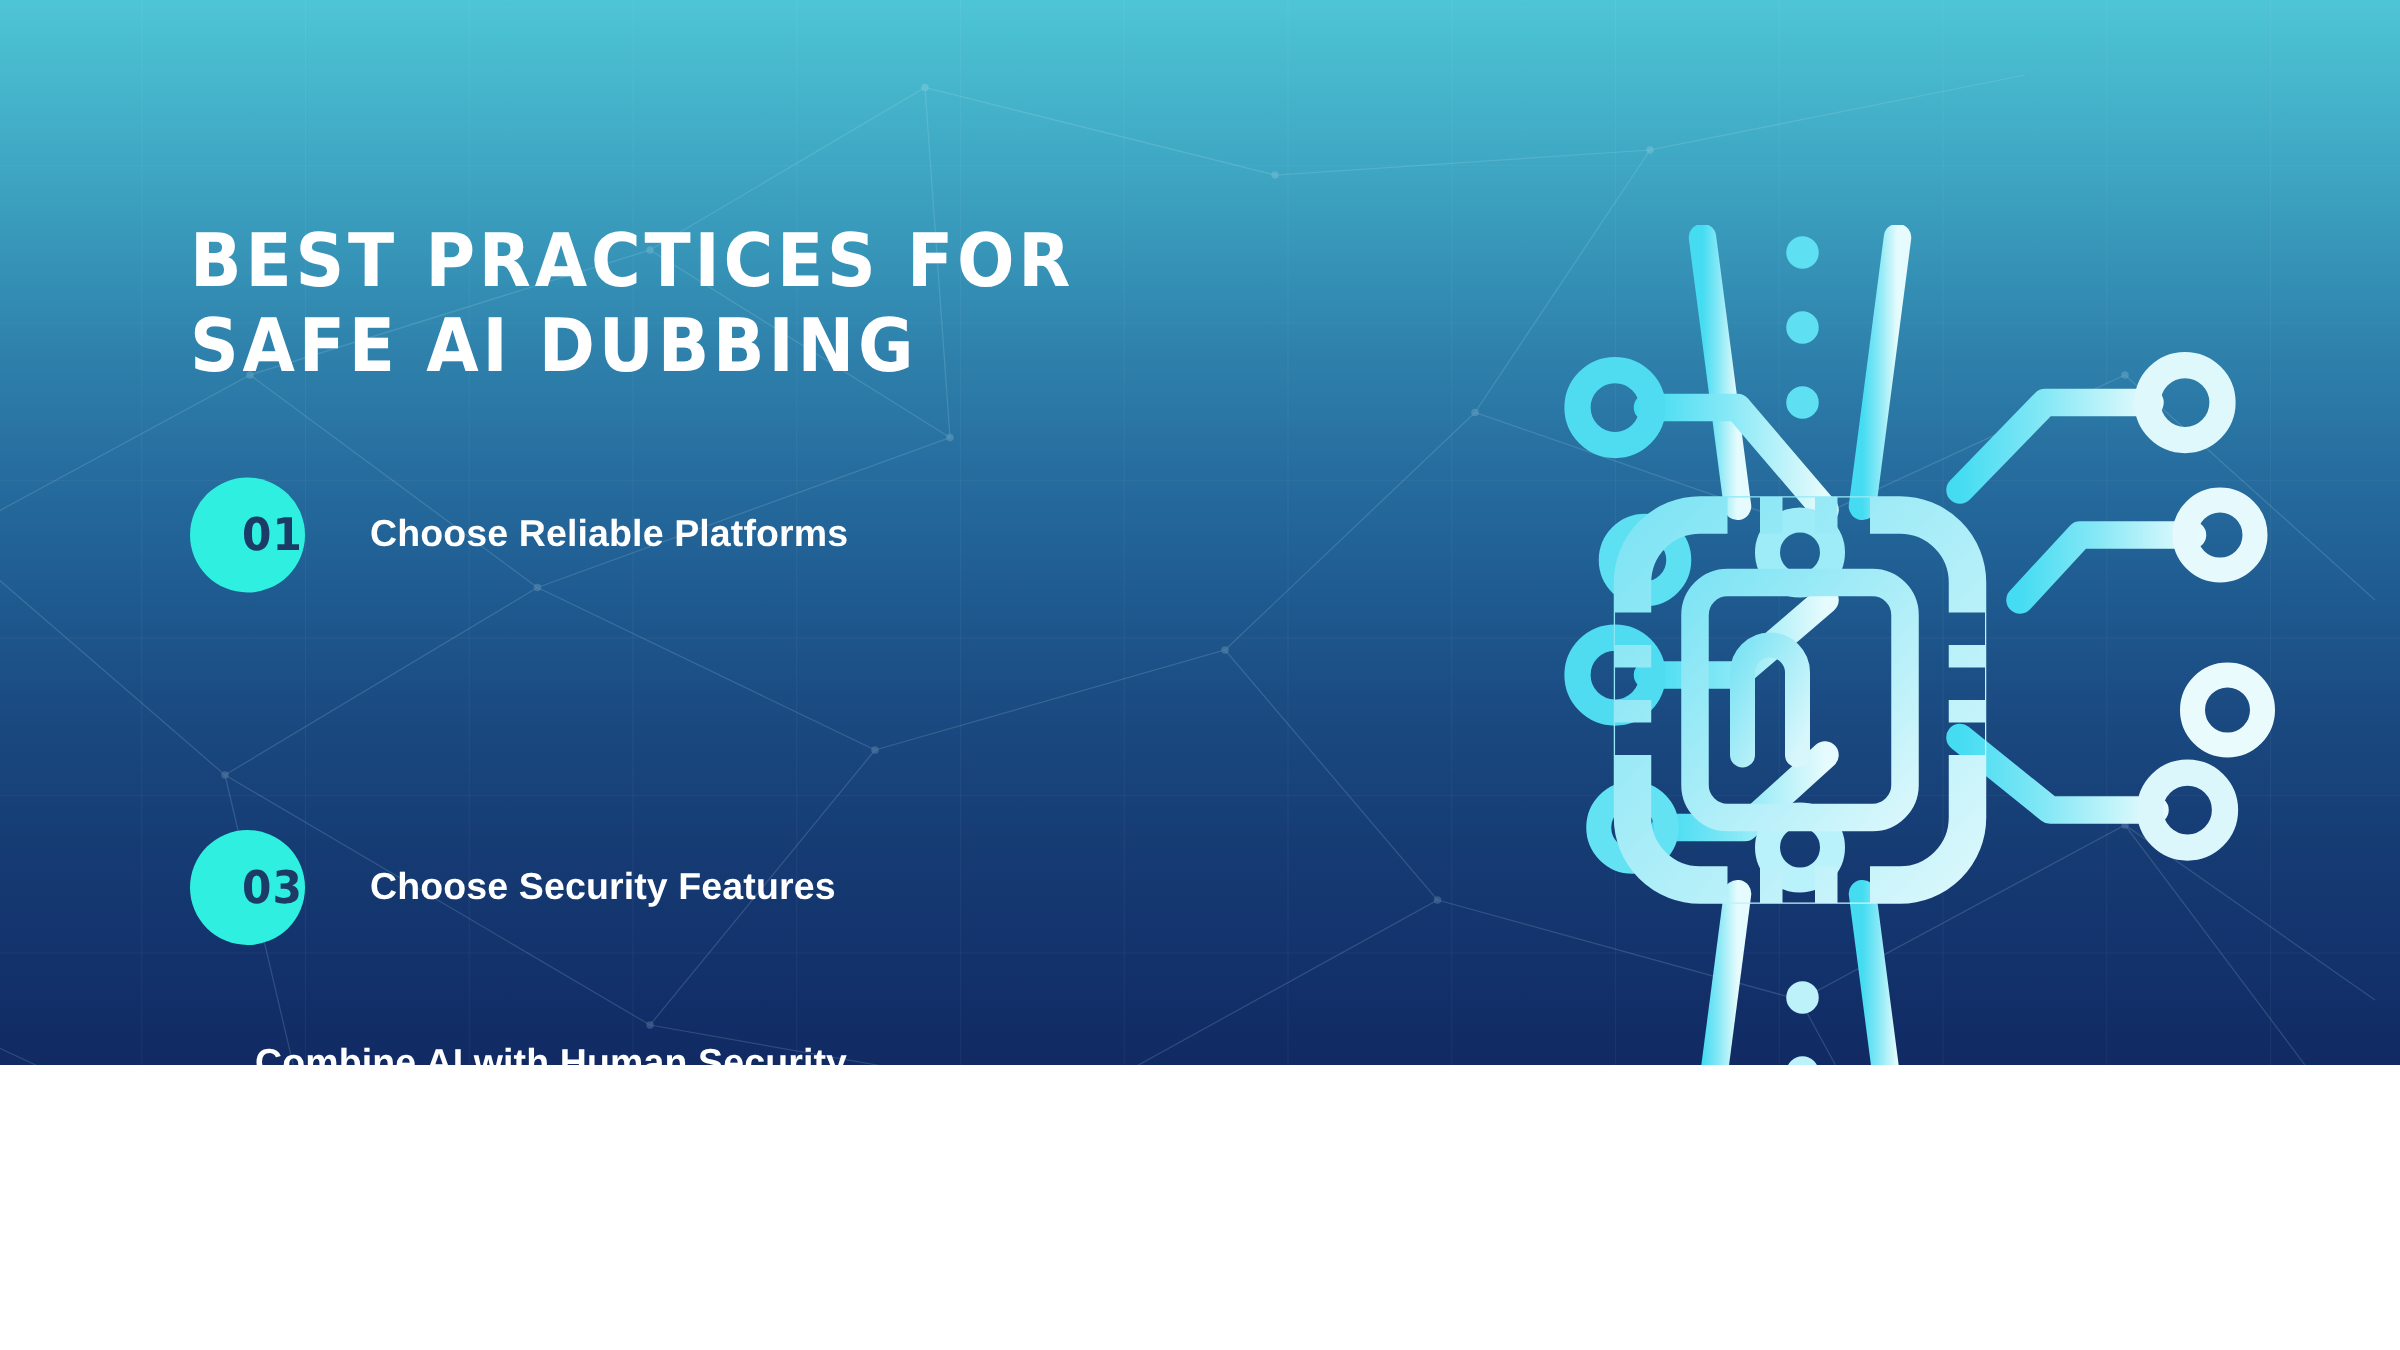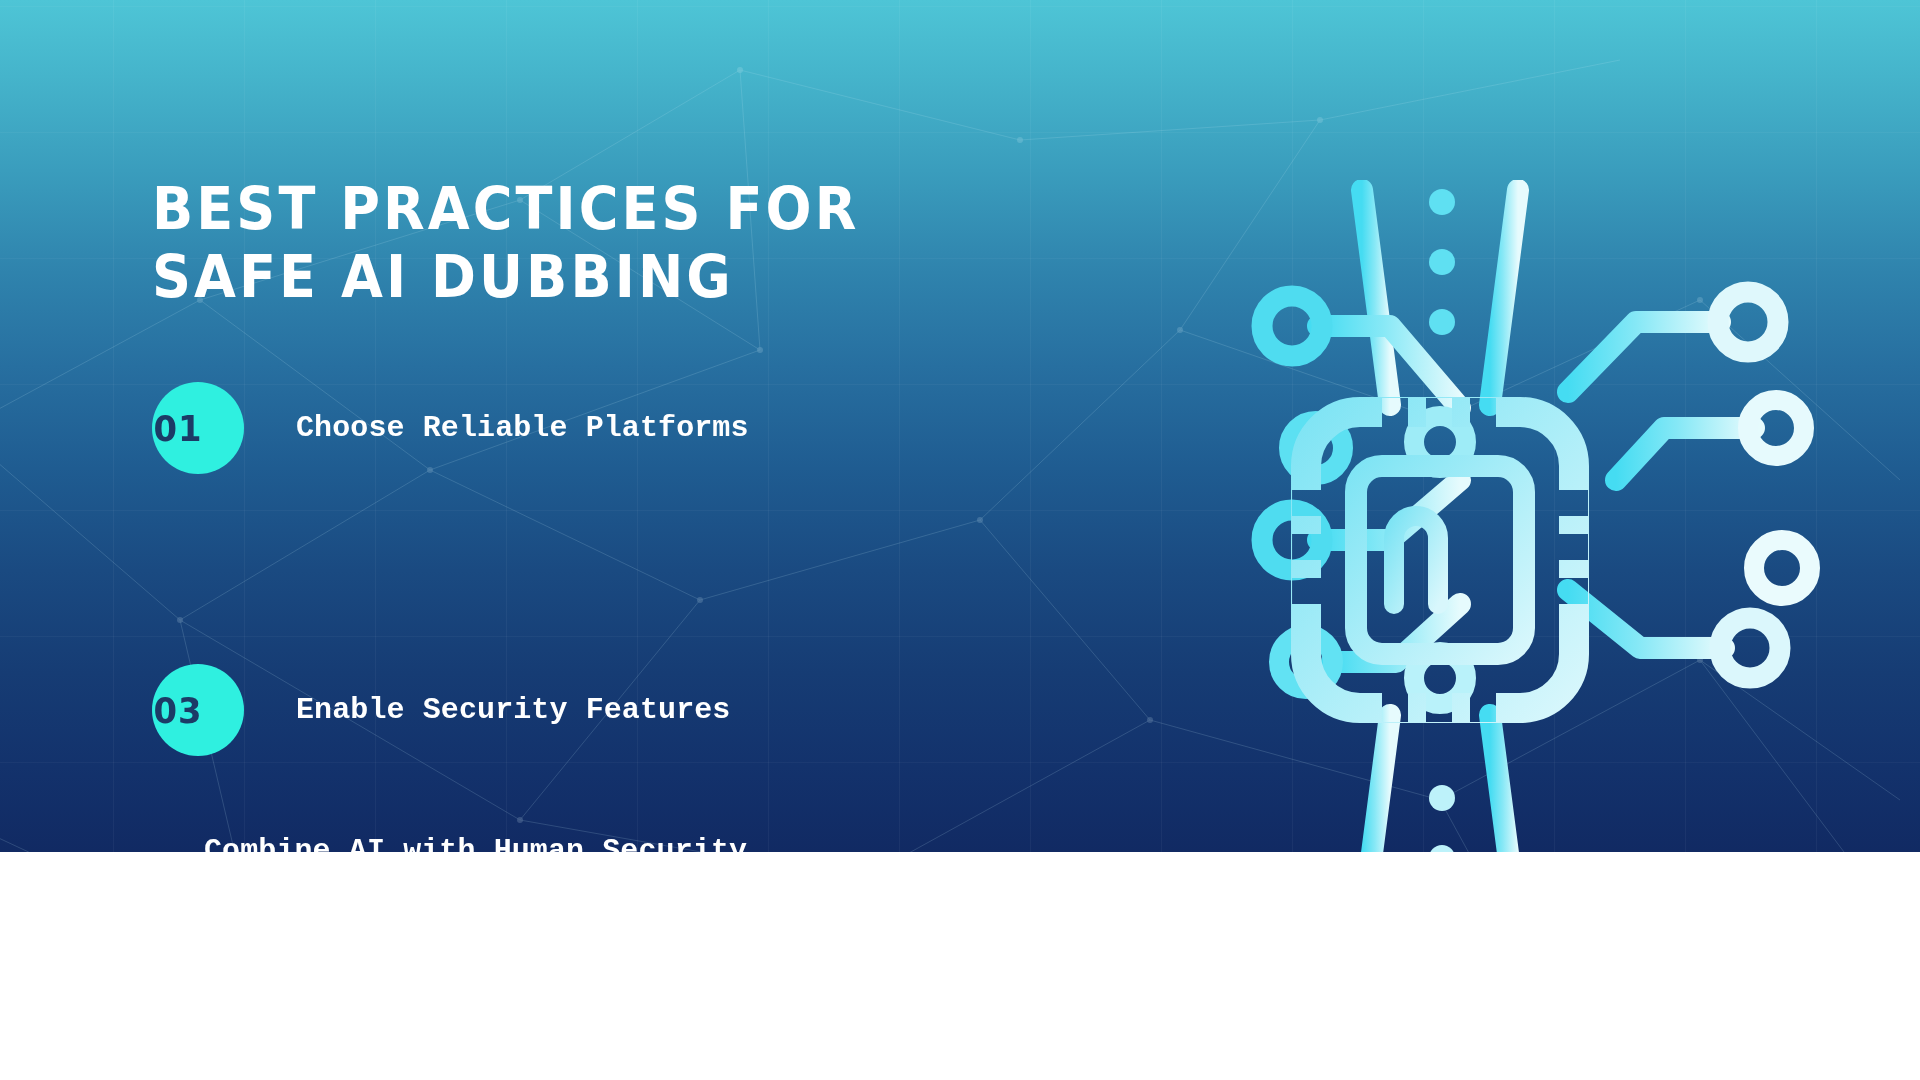--- a/index.html
+++ b/index.html
@@ -73,34 +73,34 @@
     align-items:center;
     height:92px;
   }
   .badge {
     flex:0 0 auto;
     width:92px; height:92px;
     border-radius:50%;
     background:#2ff0e0;
     display:flex;
     align-items:center;
-    justify-content:flex-start;
+    justify-content:flex-end;
   }
   .badge-num {
     color:#1c3b66;
     font-family:"DejaVu Sans", sans-serif;
     font-weight:700;
     font-size:36px;
     letter-spacing:1px;
     transform:scaleX(.94);
   }
   .item-label {
     margin-left:52px;
     color:#ffffff;
-    font-family:Liberation Mono, monospace;
+    font-family:Liberation Sans, sans-serif;
     font-weight:700;
     font-size:30px;
     letter-spacing:.1px;
     white-space:nowrap;
   }
 
   
   #graphic {
     position:absolute;
     left:1060px; top:180px;
@@ -174,21 +174,21 @@
         <div class="item-label">Choose Reliable Platforms</div>
       </div>
 
       <div class="item">
       </div>
 
       <div class="item">
         <div class="badge">
           <span class="badge-num">03</span>
         </div>
-        <div class="item-label">Enable Security Features</div>
+        <div class="item-label">Choose Security Features</div>
       </div>
 
       <div class="item">
         <div class="item-label">Combine AI with Human Security</div>
       </div>
 
     </div>
   </div>
 
   <div id="graphic">

